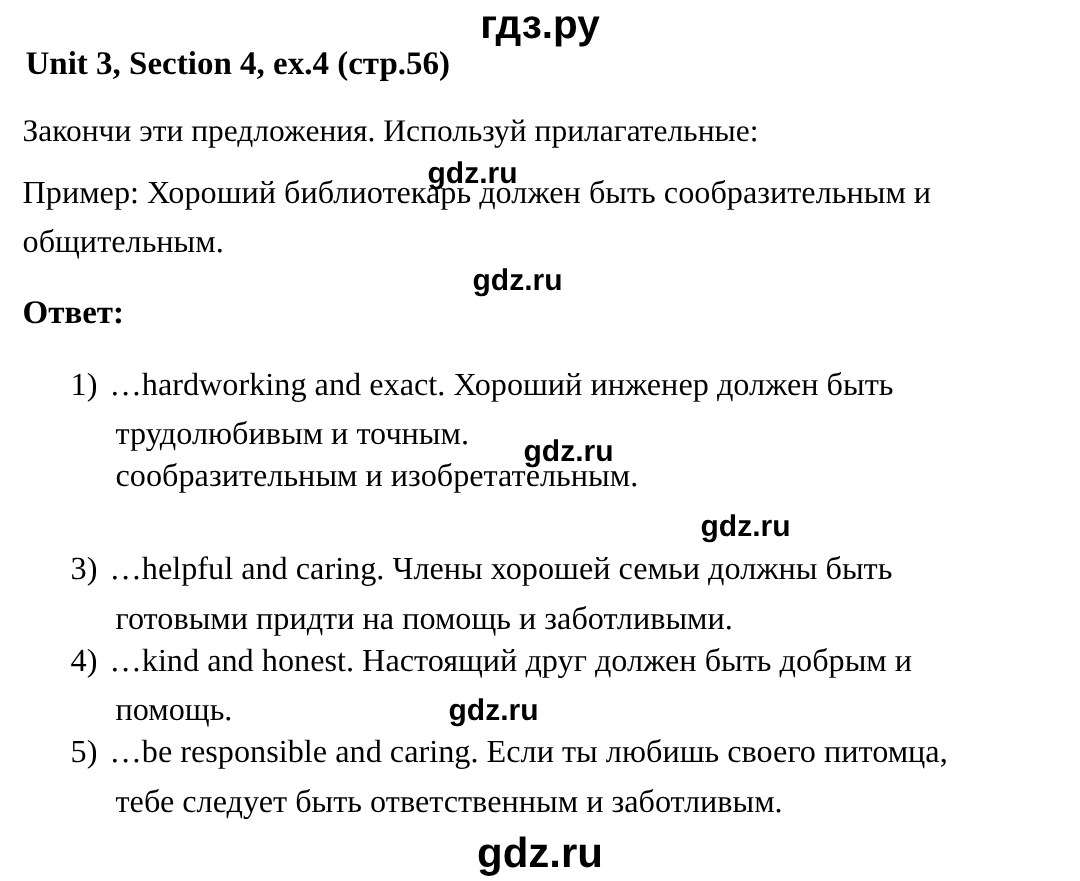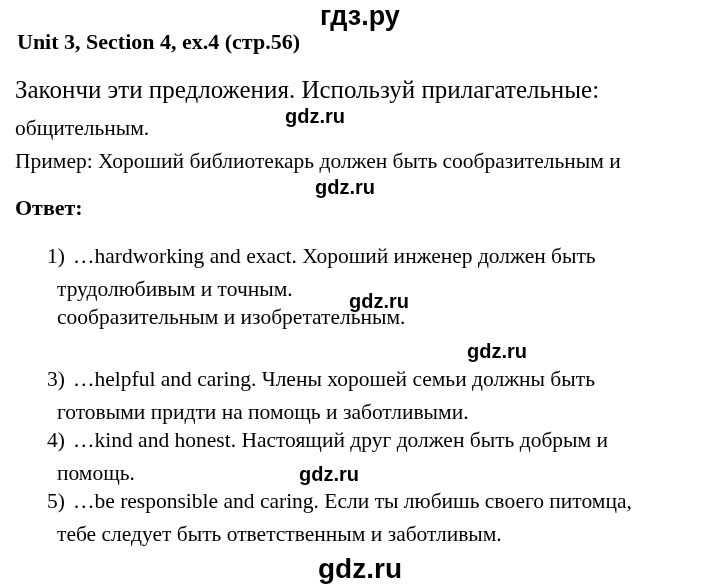--- a/index.html
+++ b/index.html
@@ -24,21 +24,21 @@
     line-height: 1.1;
   }
   .heading {
     left: 17px; top: 29px;
     font-weight: bold;
     font-size: 22px;
     line-height: 1.2;
   }
   .task {
     left: 15px; top: 74px;
-    font-size: 25px;
+    font-size: 21px;
     line-height: 1.3;
   }
   .example {
     left: 15px; top: 112px;
     width: 680px;
     font-size: 21.5px;
     line-height: 33px;
   }
   .answer-label {
     left: 15px; top: 195px;
@@ -47,21 +47,21 @@
     line-height: 1.2;
     text-align: center;
   }
   .answer {
     left: 47px;
     width: 650px;
     font-size: 21.5px;
     line-height: 32.5px;
   }
   .answer .num { display: inline-block; width: 26px; }
-  .answer .indent { margin-left: 10px; }
+  .answer .indent { margin-left: 30px; }
 
   .wm {
     font-family: "Liberation Sans", sans-serif;
     font-weight: bold;
     font-size: 20px;
     line-height: 22px;
     white-space: nowrap;
   }
   .wm-1 { left: 285px; top: 105px; }
   .wm-2 { left: 315px; top: 176px; }
@@ -84,22 +84,22 @@
 
   <div class="abs site-title">гдз.ру</div>
 
   <div class="abs heading">Unit 3, Section 4, ex.4 (стр.56)</div>
 
   <div class="abs task">Закончи эти предложения. Используй прилагательные:</div>
 
   <div class="abs wm wm-1">gdz.ru</div>
 
   <div class="abs example">
+    <div>Пример: Хороший библиотекарь должен быть сообразительным и</div>
     <div>общительным.</div>
-    <div>Пример: Хороший библиотекарь должен быть сообразительным и</div>
   </div>
 
   <div class="abs wm wm-2">gdz.ru</div>
 
   <div class="abs answer-label">Ответ:</div>
 
   <div class="abs answer" style="top:240px">
     <div><span class="num">1)</span><span>…hardworking and exact. Хороший инженер должен быть</span></div>
     <div class="indent">трудолюбивым и точным.</div>
   </div>

